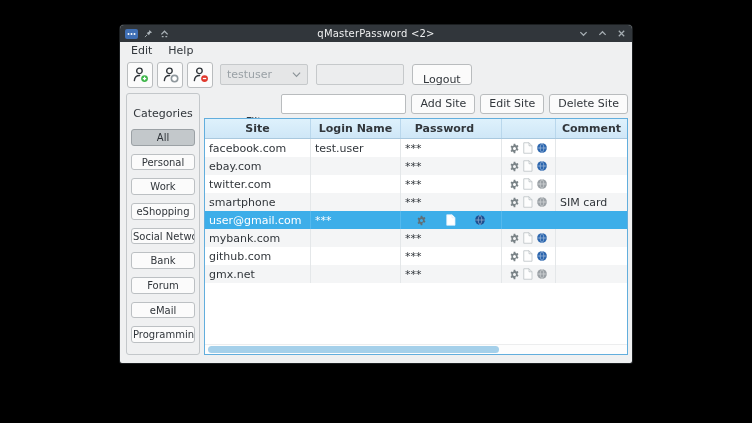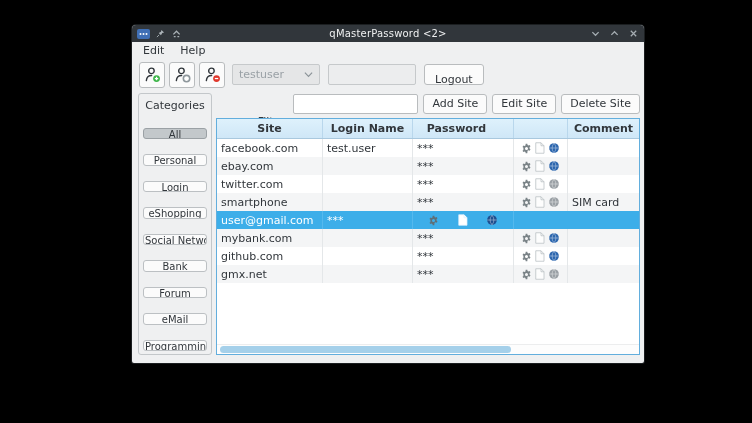--- a/index.html
+++ b/index.html
@@ -5,21 +5,21 @@
   * { margin:0; padding:0; box-sizing:border-box; }
   html,body { width:752px; height:423px; }
   body {
     background:#000;
     font-family:"DejaVu Sans", sans-serif;
     color:#31363b;
     overflow:hidden;
     position:relative;
   }
   .window {
-    position:absolute; left:132px; top:25px; width:512px; height:338px;
+    position:absolute; left:120px; top:25px; width:512px; height:338px;
     background:#eff0f1;
     border-radius:4px 4px 2px 2px;
     box-shadow:0 0 0 1px #1b1e20;
     display:flex; flex-direction:column;
   }
   
   .titlebar {
     height:17px; background:#31363b; border-radius:4px 4px 0 0;
     display:flex; align-items:center; padding:0 5px;
     color:#eff0f1; font-size:10px; flex:0 0 auto;
@@ -51,22 +51,22 @@
     margin-left:4px; width:88px; height:21px; background:#ecedee; border:1px solid #c6c9cb; border-radius:2px;
     font-size:11px; color:#9aa1a6; padding:0 4px; font-family:inherit;
   }
   .logout-btn {
     margin-left:4px; height:21px; padding:8px 10px; background:#fbfbfb; border:1px solid #b9bcbe;
     border-radius:3px; font-size:11px; color:#31363b; cursor:pointer; font-family:inherit;text-align:right;
   }
   
   .content { flex:1; display:flex; padding:3px 4px 8px 6px; gap:4px; min-height:0; }
   .sidebar {
-    width:74px; border:1px solid #c3c7ca; border-radius:3px; padding:3px 4px;
-    display:flex; flex-direction:column; gap:15px; flex:0 0 auto;
+    width:74px; border:1px solid #c3c7ca; border-radius:3px; padding:11px 4px;
+    display:flex; flex-direction:column; gap:8px; flex:0 0 auto;
   }
   .sidebar-title { text-align:center; font-size:11px; padding:2px 0 1px; }
   .cat-btn {
     height:17px; background:#fbfbfb; border:1px solid #bcc0c3; border-radius:3px;
     font-size:10px; color:#31363b; cursor:pointer; font-family:inherit;
     white-space:nowrap; overflow:hidden; padding:0 1px;
   }
   .cat-btn.selected { background:#c3c8cb; border-color:#9ba1a5; }
   .main { flex:1; display:flex; flex-direction:column; min-width:0; }
   .filter-row { height:21px; display:flex; align-items:center; justify-content:flex-end; gap:5px; margin-bottom:4px; }
@@ -207,21 +207,21 @@
     <input class="textfield-disabled" type="password" disabled="" value="" style="">
     <button class="logout-btn">Logout</button>
   </div>
 
   <div class="content">
 
     <div class="sidebar">
       <div class="sidebar-title">Categories</div>
       <button class="cat-btn selected">All</button>
       <button class="cat-btn">Personal</button>
-      <button class="cat-btn">Login</button>
+      <button class="cat-btn">Work</button>
       <button class="cat-btn">eShopping</button>
       <button class="cat-btn">Social Networks</button>
       <button class="cat-btn">Bank</button>
       <button class="cat-btn">Forum</button>
       <button class="cat-btn">eMail</button>
       <button class="cat-btn">Programming</button>
     </div>
 
     <div class="main">
       <div class="filter-row">

